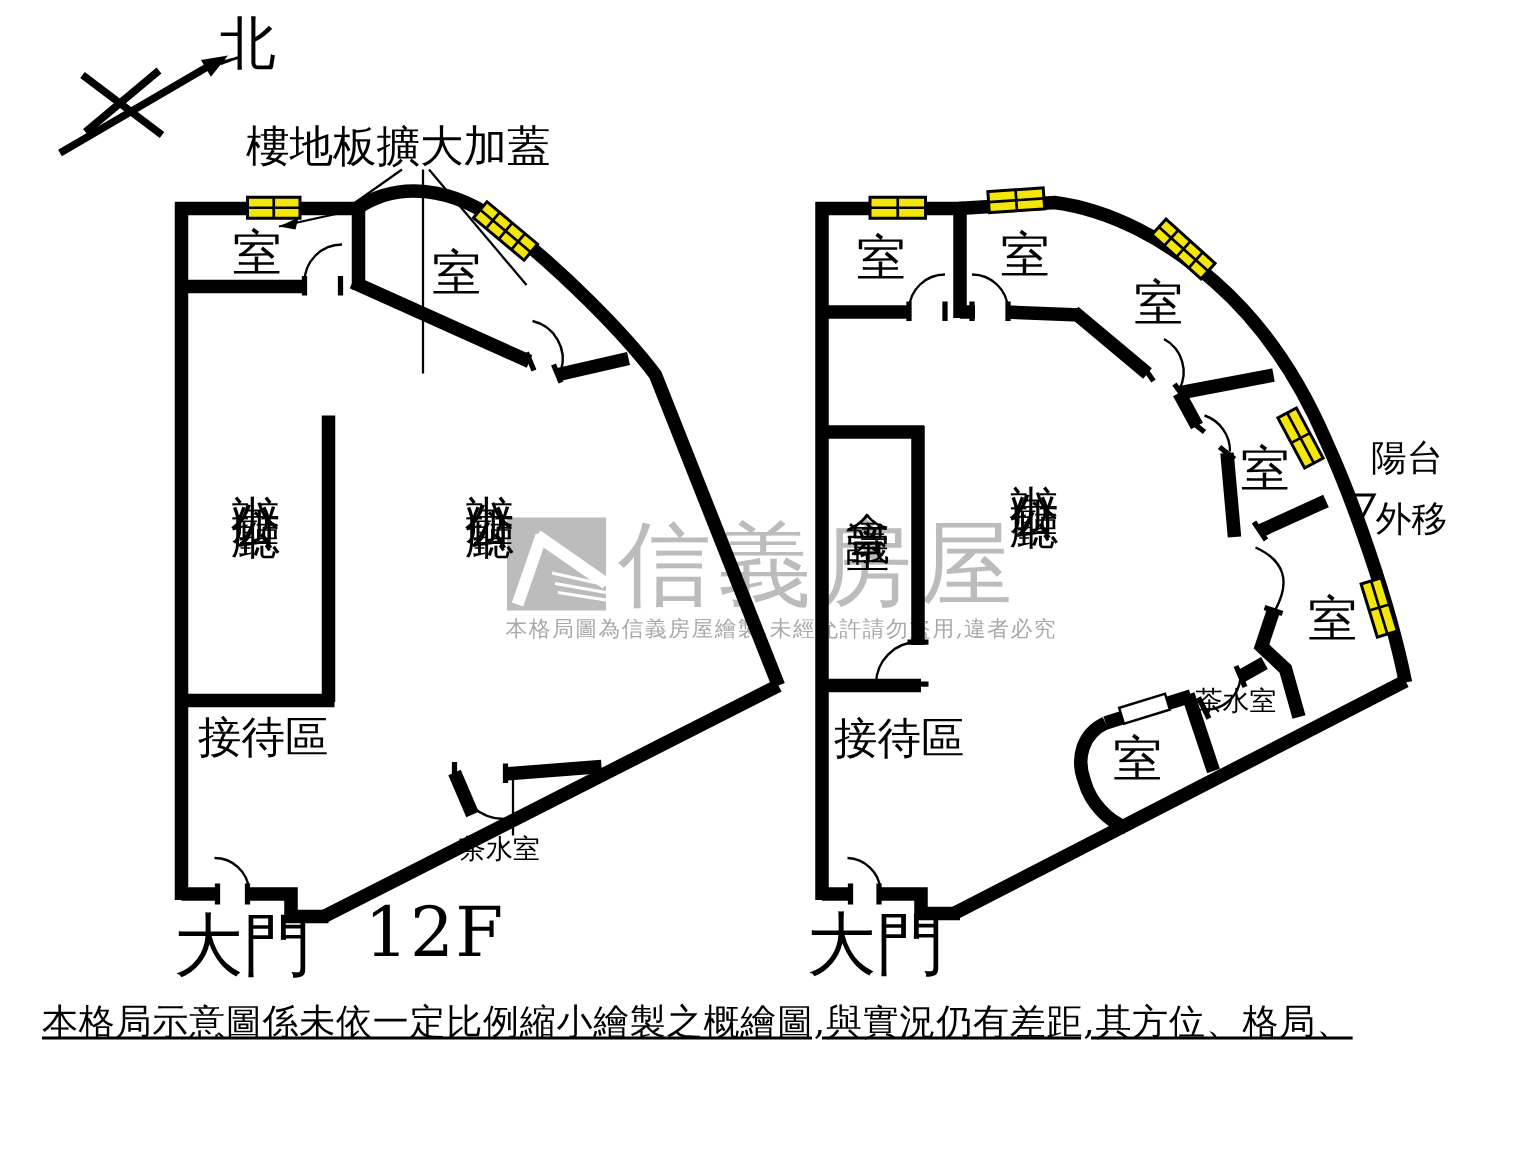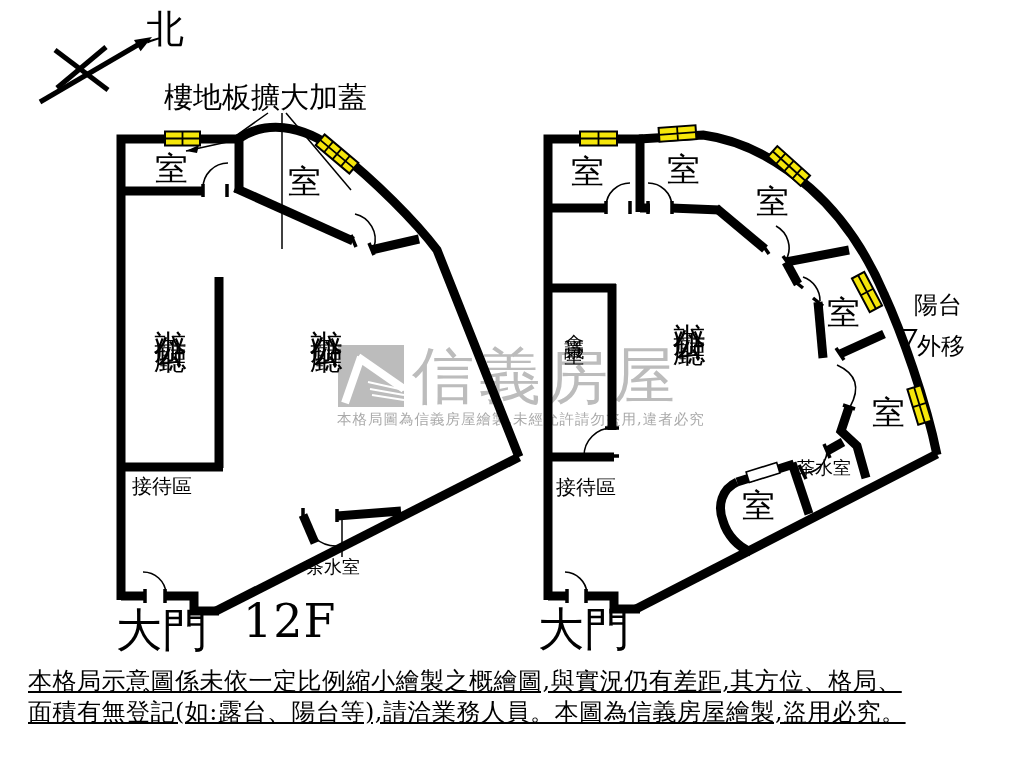--- a/index.html
+++ b/index.html
@@ -1,21 +1,21 @@
 <!DOCTYPE html>
 <html><head>
 <meta charset="utf-8">
 <style>
   html,body{margin:0;padding:0;background:#fff;}
   #stage{position:relative;width:1024px;height:768px;background:#fff;overflow:hidden;
          font-family:"DejaVu Serif","Liberation Serif",serif;}
   #plan-svg{position:absolute;left:0;top:0;}
   .lbl{position:absolute;color:#000;white-space:nowrap;line-height:1.04;}
   .vert{writing-mode:vertical-rl;text-orientation:upright;letter-spacing:5px;}
-  .f33{font-size:33px;} .f31{font-size:20px;} .f30{font-size:24px;}
+  .f33{font-size:33px;} .f31{font-size:29px;} .f30{font-size:24px;}
   .f34{font-size:46px;} .f23{font-size:18px;} .f29{font-size:29px;}
   .f38{font-size:38px;}
   .floorlbl{font-size:46px;letter-spacing:1px;}
   #disclaimer{position:absolute;left:28px;top:666px;width:970px;color:#000;
               font-size:24px;line-height:31px;letter-spacing:0.5px;text-decoration:underline;}
 </style>
 </head>
 <body>
 
 <div id="stage">
@@ -173,16 +173,15 @@
 <div class="lbl f31 vert" style="left:564px;top:318px">會議室</div>
 <div class="lbl f33 vert" style="left:672px;top:296px">辦公廳</div>
 <div class="lbl f31" style="left:556px;top:477px">接待區</div>
 <div class="lbl f23" style="left:797px;top:459px">茶水室</div>
 <div class="lbl f34" style="left:538px;top:606px">大門</div>
 <div class="lbl f30" style="left:914px;top:293px">陽台</div>
 <div class="lbl f30" style="left:917px;top:334px">外移</div>
 
 <div id="disclaimer">
   <div>本格局示意圖係未依一定比例縮小繪製之概繪圖,與實況仍有差距,其方位、格局、</div>
-  <div>面積有無登記(如:露台、陽台等),請洽業務人員。本圖為信義房屋繪製,盜用必究。</div>
 </div>
 
 </div>
 
 </body></html>

